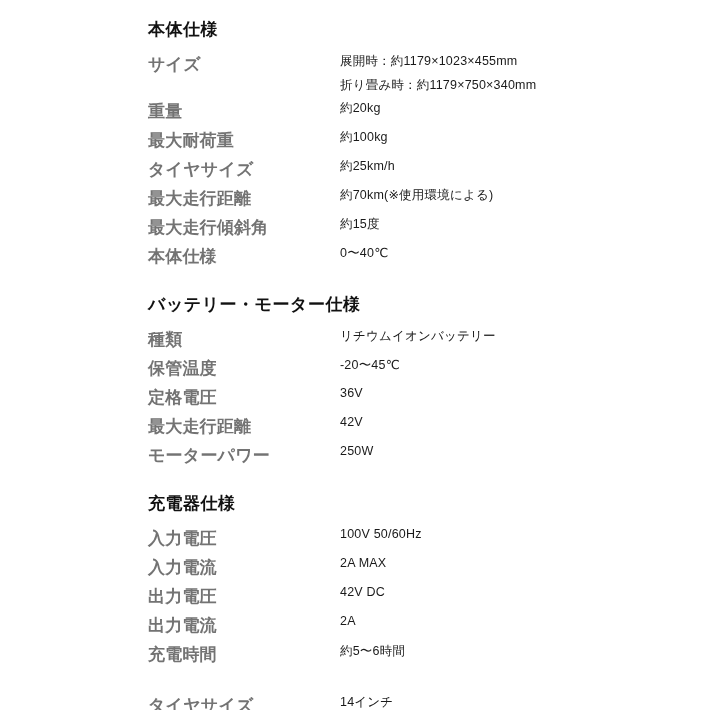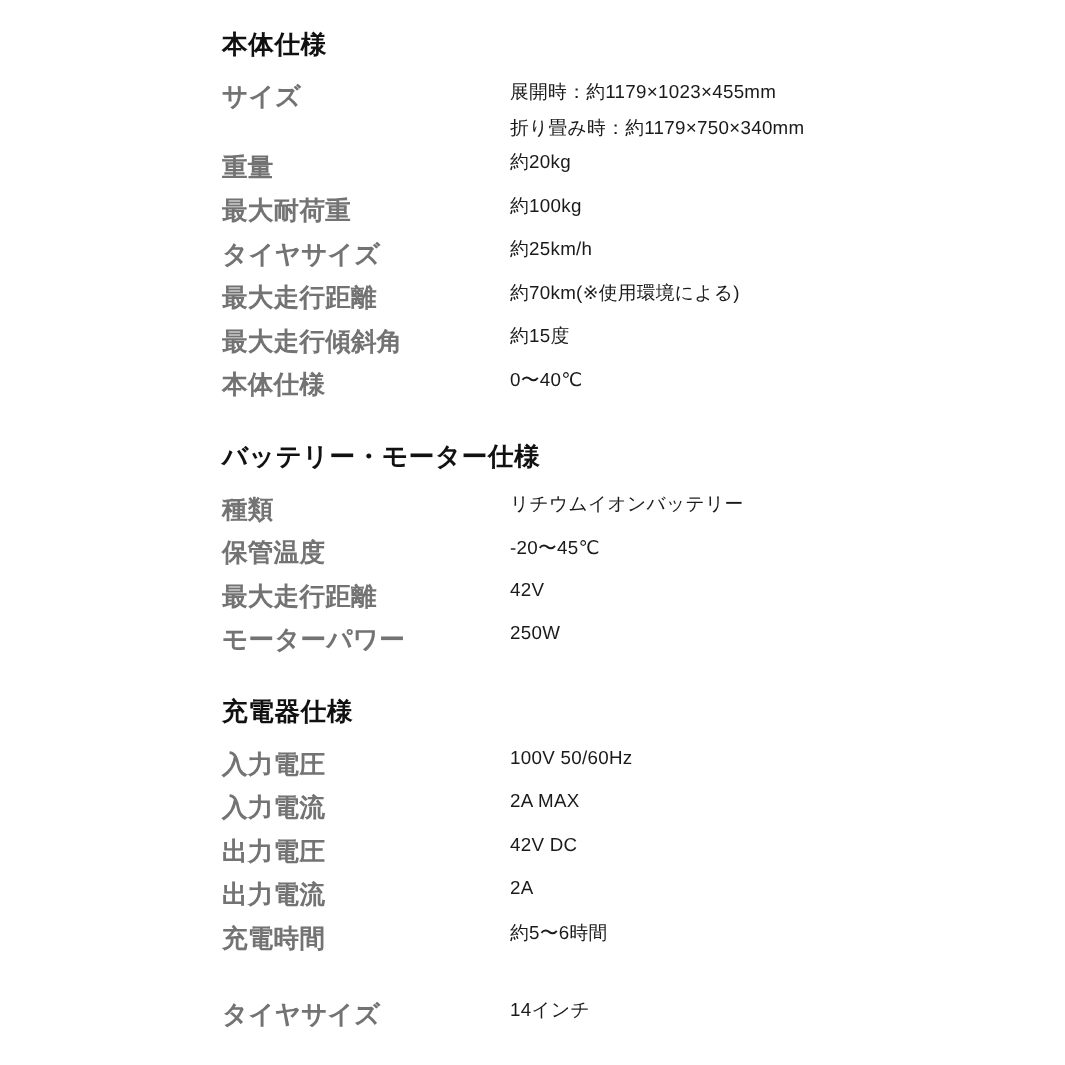--- a/index.html
+++ b/index.html
@@ -132,20 +132,26 @@
                 <span class="line">リチウムイオンバッテリー</span>
               </td>
             </tr>
             <tr>
               <td class="spec-label">保管温度</td>
               <td class="spec-value">
                 <span class="line">-20〜45℃</span>
               </td>
             </tr>
             <tr>
+              <td class="spec-label">定格電圧</td>
+              <td class="spec-value">
+                <span class="line">36V</span>
+              </td>
+            </tr>
+            <tr>
               <td class="spec-label">最大走行距離</td>
               <td class="spec-value">
                 <span class="line">42V</span>
               </td>
             </tr>
             <tr>
               <td class="spec-label">モーターパワー</td>
               <td class="spec-value">
                 <span class="line">250W</span>
               </td>

